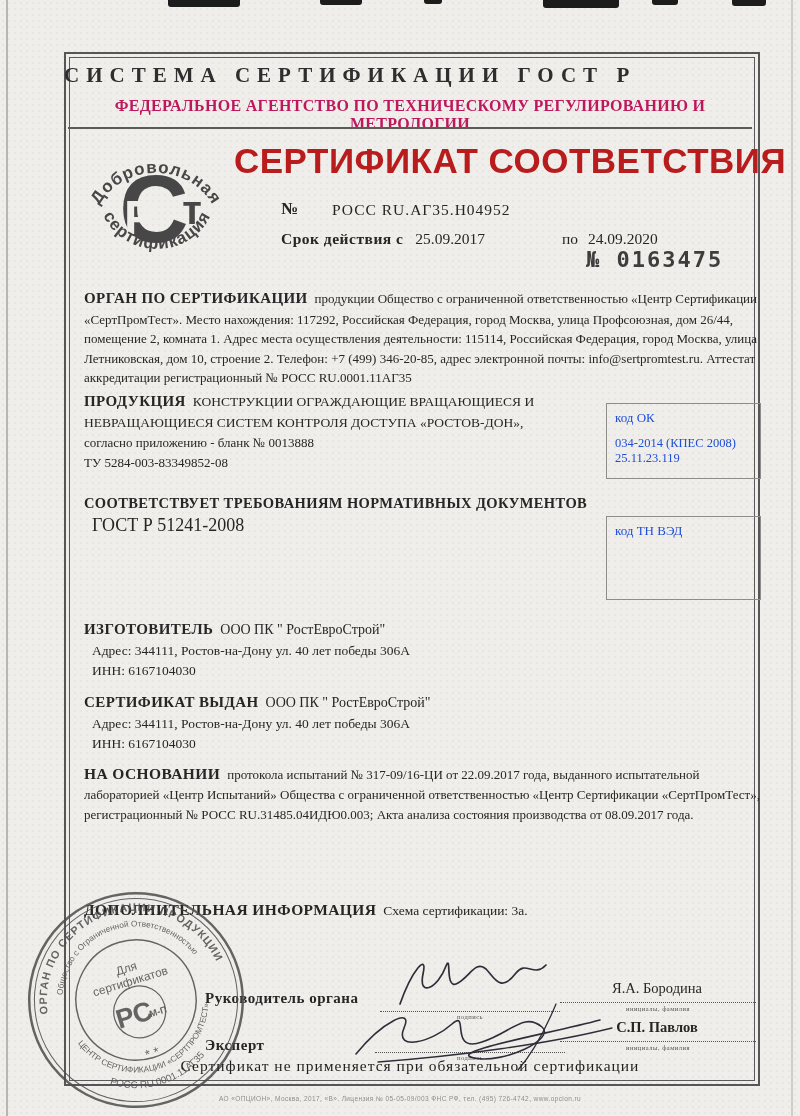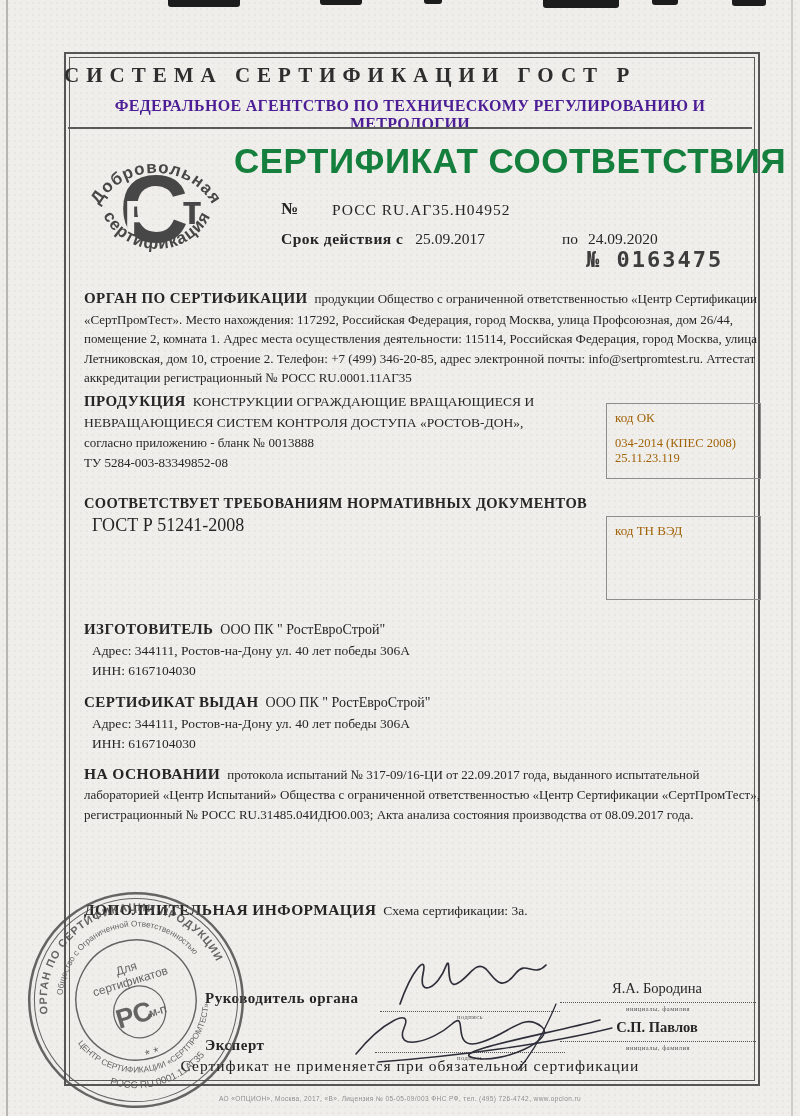--- a/index.html
+++ b/index.html
@@ -13,37 +13,37 @@
   }
   .abs{position:absolute;}
   
   .smudge{position:absolute;top:0;background:#1c1c1c;border-radius:0 0 3px 3px;}
   .edge-line{position:absolute;top:0;bottom:0;background:#b8b6b1;}
   
   .frame{position:absolute;left:64px;top:52px;width:692px;height:1030px;border:2px solid #565656;}
   .frame-inner{position:absolute;left:3px;top:3px;right:3px;bottom:3px;border:1px solid #5a5a5a;}
   
   .sys-line{left:64px;top:63px;width:692px;font-weight:bold;font-size:21px;letter-spacing:7px;color:#2e2e2e;}
-  .agency-line{left:64px;top:97px;width:692px;text-align:center;font-weight:bold;font-size:16px;letter-spacing:0.3px;color:#4c1d95;}
+  .agency-line{left:64px;top:97px;width:692px;text-align:center;font-weight:bold;font-size:16px;letter-spacing:0.3px;color:#be185d;}
   .divider{left:68px;top:127px;width:684px;height:2px;background:#5a5a5a;}
-  .main-title{left:234px;top:141px;font-family:"Liberation Sans",sans-serif;font-weight:700;font-size:35px;color:#15803d;letter-spacing:0.5px;white-space:nowrap;}
+  .main-title{left:234px;top:141px;font-family:"Liberation Sans",sans-serif;font-weight:700;font-size:35px;color:#b91c1c;letter-spacing:0.5px;white-space:nowrap;}
   .num-label{left:281px;top:199px;font-weight:bold;font-size:17px;}
   .num-value{left:332px;top:201px;font-size:15.5px;letter-spacing:1px;}
   .validity{left:281px;top:230px;font-size:15.5px;}
   .validity b{letter-spacing:0.5px;}
   .validity-to{left:562px;top:230px;font-size:15.5px;}
   .blank-number{left:586px;top:247px;font-family:"DejaVu Sans Mono",monospace;font-weight:700;font-size:22px;letter-spacing:2px;color:#3d3d3d;white-space:nowrap;}
   
   .sec-label{font-weight:bold;font-size:15px;letter-spacing:0.4px;margin-right:7px;}
   .para{font-size:13px;line-height:1.5;}
   .organ{left:84px;top:287px;width:674px;}
   .product{left:84px;top:390px;width:528px;}
   .product-name{font-size:13.5px;}
   .product .line{font-size:13px;line-height:1.55;}
-  .codebox{border:1px solid #8c8c8c;font-size:12.5px;padding:6px 8px;color:#a16207;}
+  .codebox{border:1px solid #8c8c8c;font-size:12.5px;padding:6px 8px;color:#1d4ed8;}
   .codebox .cb-label{font-size:13px;margin-bottom:10px;}
   .box-ok{left:606px;top:403px;width:137px;height:62px;}
   .box-tnved{left:606px;top:516px;width:137px;height:70px;}
   .complies{left:84px;top:494px;}
   .complies .sec-label{font-size:14.5px;}
   .complies-value{left:92px;top:515px;font-size:18px;}
   .entity{line-height:1.5;}
   .entity .detail{font-size:13.5px;padding-left:8px;}
   .entity .ent-name{font-size:14px;}
   .manufacturer{left:84px;top:617px;}

